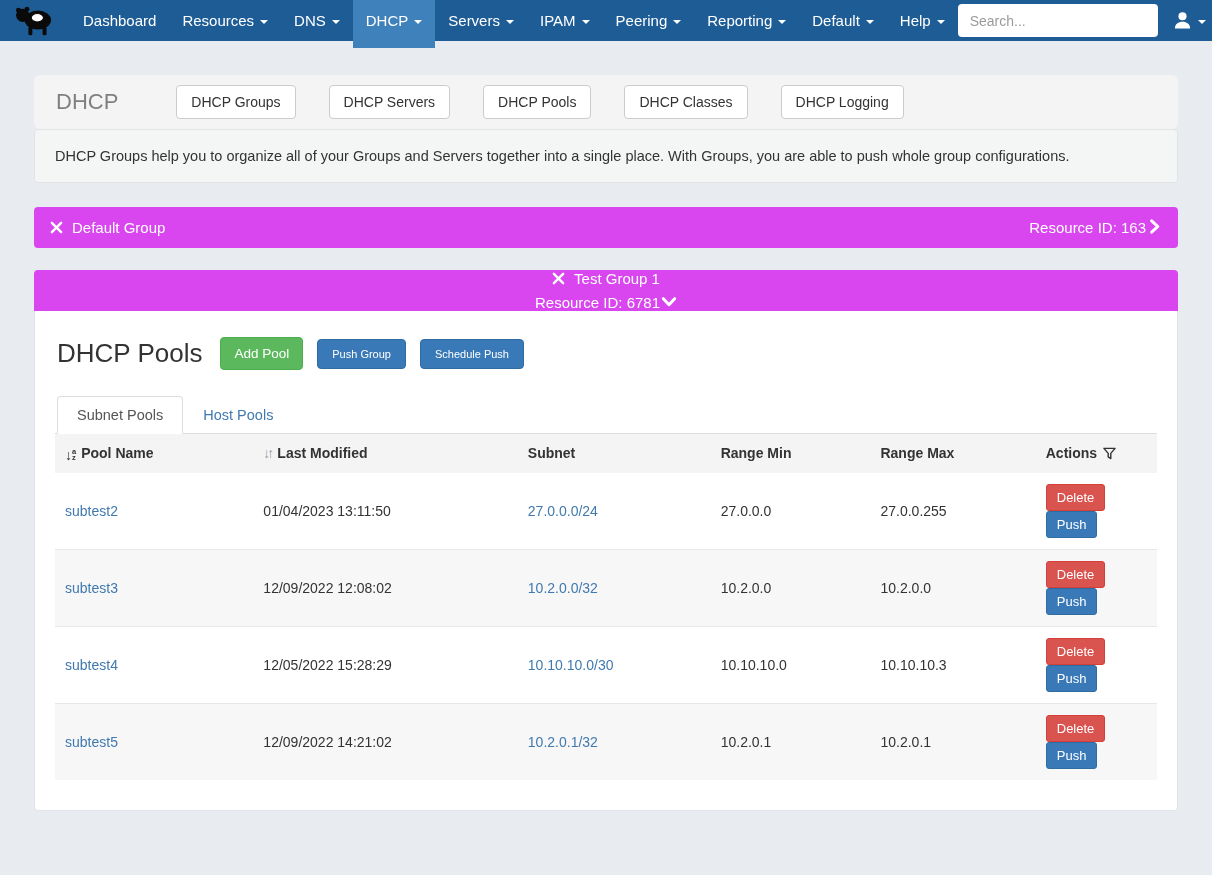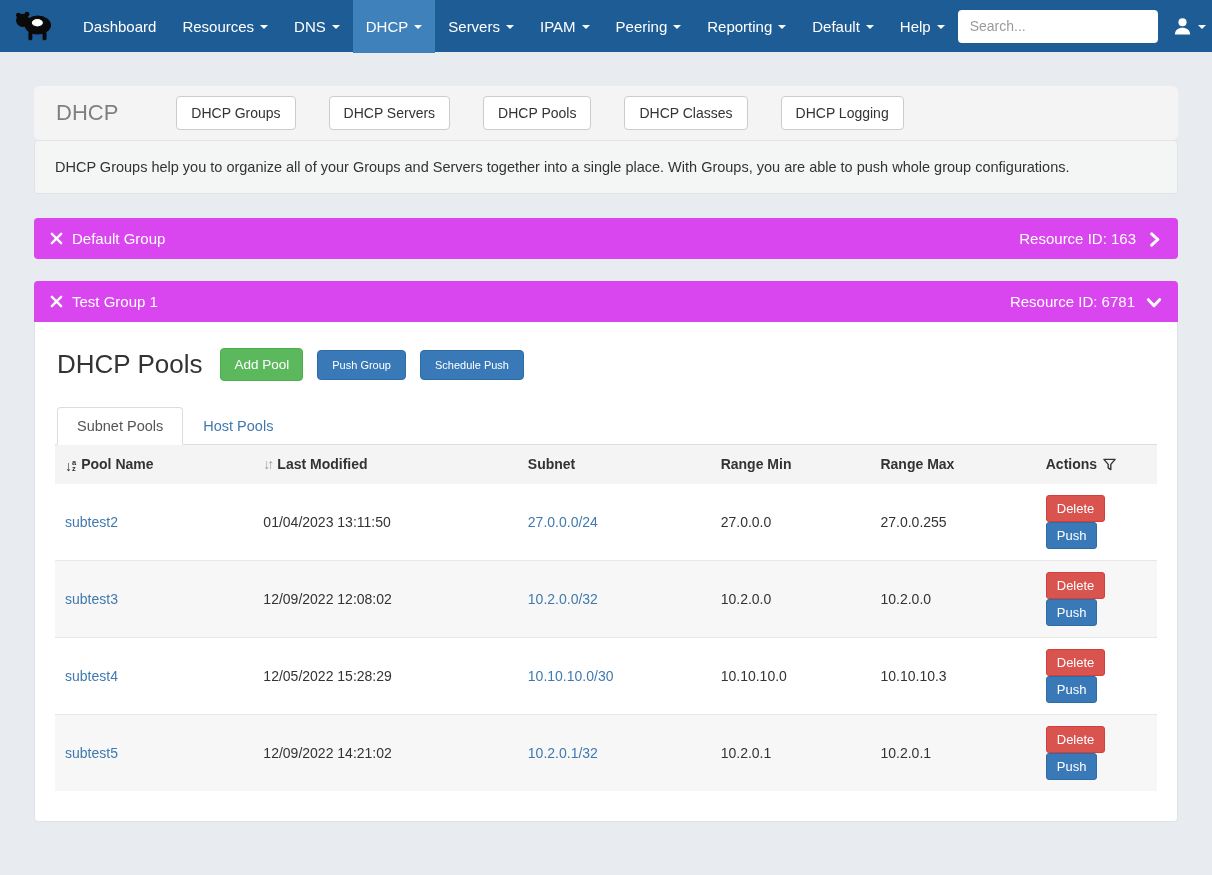--- a/index.html
+++ b/index.html
@@ -5,21 +5,21 @@
   * { box-sizing: border-box; }
   html,body { margin:0; padding:0; }
   body {
     width:1212px; min-height:875px;
     background:#e8ecf1;
     font-family:"Liberation Sans", sans-serif;
     color:#333;
   }
   
   .navbar {
-    height:52px; background:#1e5c96;
+    height:41px; background:#1e5c96;
     display:flex; align-items:center; padding:0 10px 0 8px;
   }
   .brand { display:flex; align-items:center; padding:0 14px 0 6px; cursor:pointer; }
   .nav-list { list-style:none; display:flex; margin:0; padding:0; height:54px; }
   .nav-item {
     display:flex; align-items:center; gap:6px; padding:0 13px;
     color:#fff; font-size:15px; cursor:pointer; height:54px;
   }
   .nav-item.active { background:#3f81bb; }
   .caret {
@@ -63,23 +63,23 @@
     background:#f4f5f5; border:1px solid #e3e3e3; border-radius:4px;
     padding:18px 20px; font-size:14.5px; color:#333; margin-bottom:24px;
   }
   
   .group-panel { margin-bottom:22px; }
   .group-header {
     background:#d946ef; color:#fff; border-radius:4px;
     padding:0 16px; height:41px; display:flex; align-items:center;
     justify-content:space-between; font-size:15px; cursor:pointer;
   }
-  .group-panel.expanded .group-header { border-radius:4px 4px 0 0; }
+  .group-panel.expanded .group-header { border-radius:4px 4px 0 0;flex-direction:column; }
   .group-title { display:flex; align-items:center; gap:9px; }
-  .group-rid { display:flex; align-items:flex-end; gap:11px; font-size:15px; }
+  .group-rid { display:flex; align-items:flex-start; gap:1px; font-size:15px; }
   .group-body {
     background:#fff; border:1px solid #dfe2e6; border-top:none;
     border-radius:0 0 4px 4px; padding:20px 20px 30px;
   }
   
   .pools-head { display:flex; align-items:center; gap:14px; margin:6px 0 26px; }
   .pools-head h2 { font-size:26px; font-weight:400; margin:0 4px 0 2px; color:#333; }
   
   .tabs { display:flex; border-bottom:1px solid #ddd; padding-left:2px; }
   .tab {

